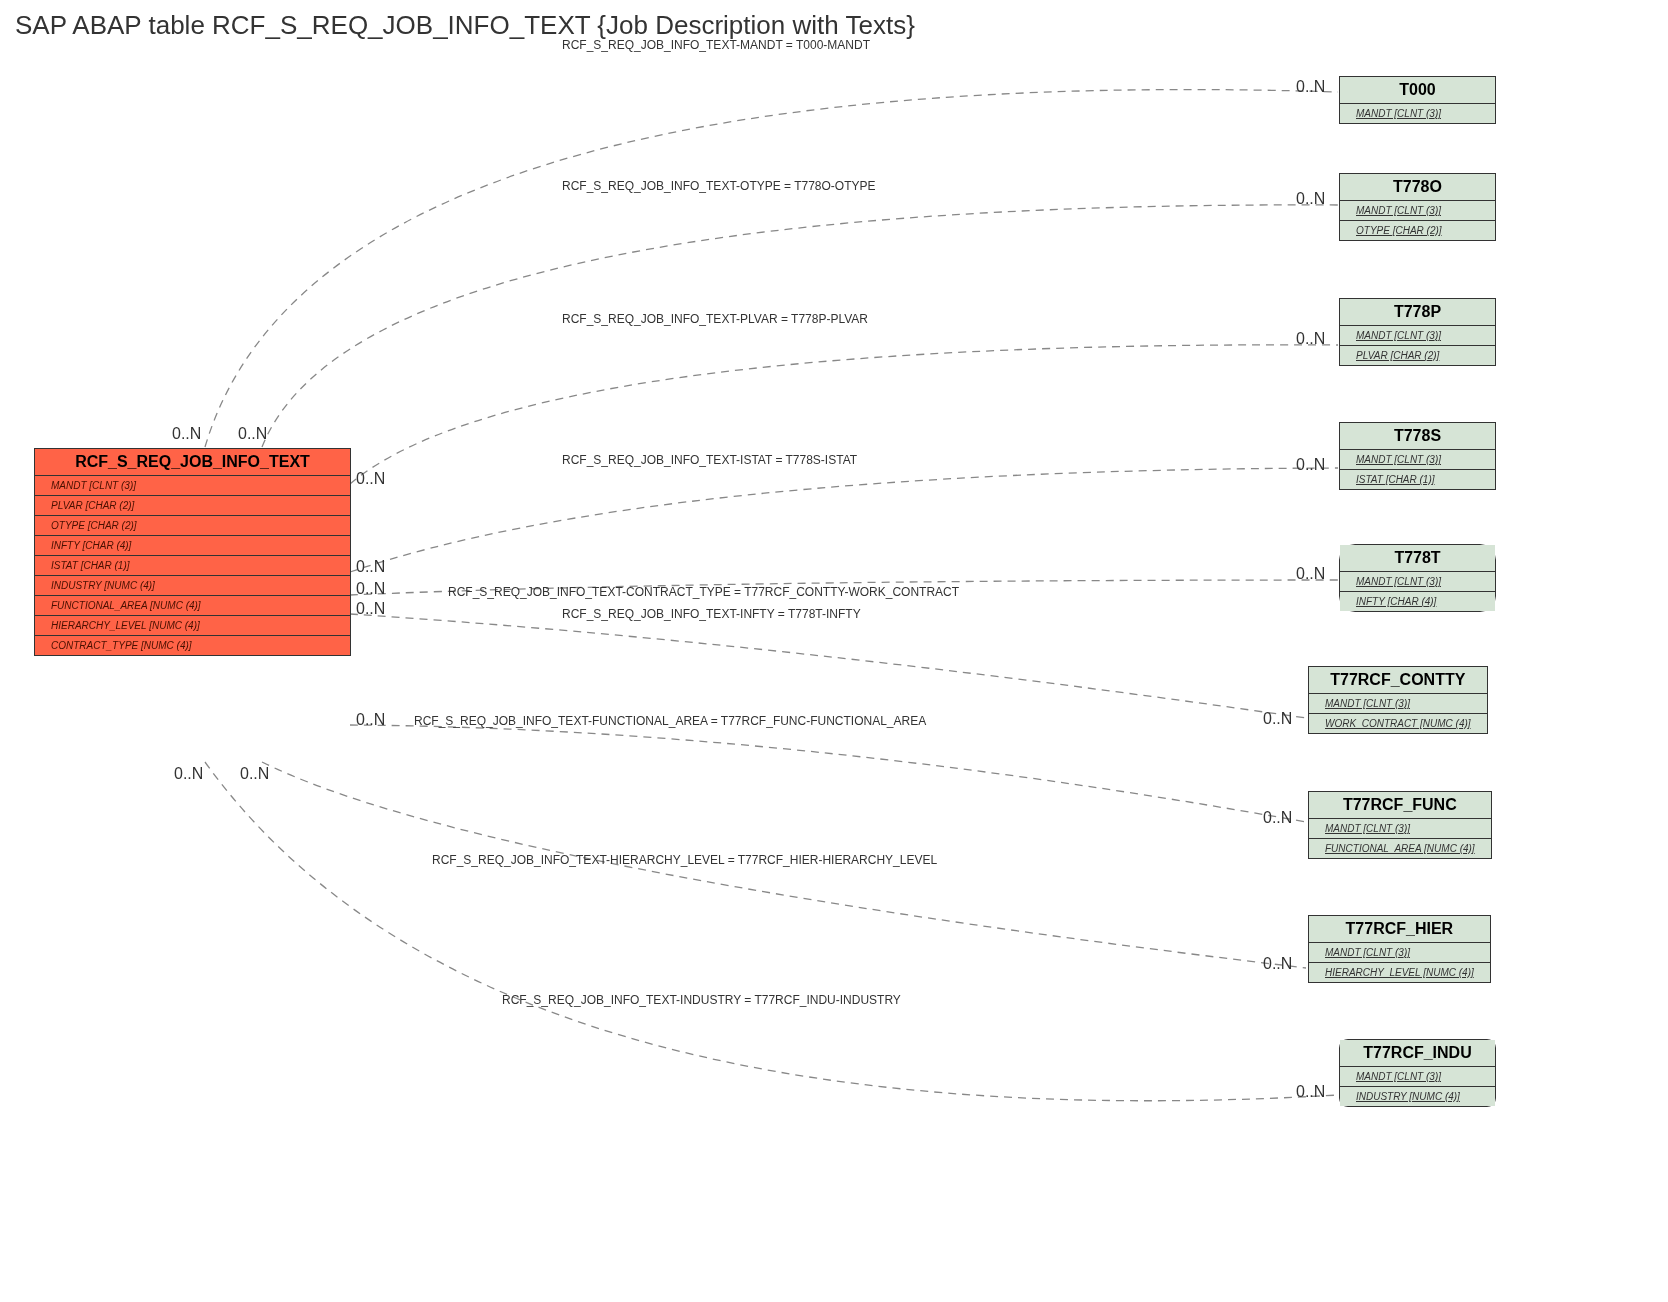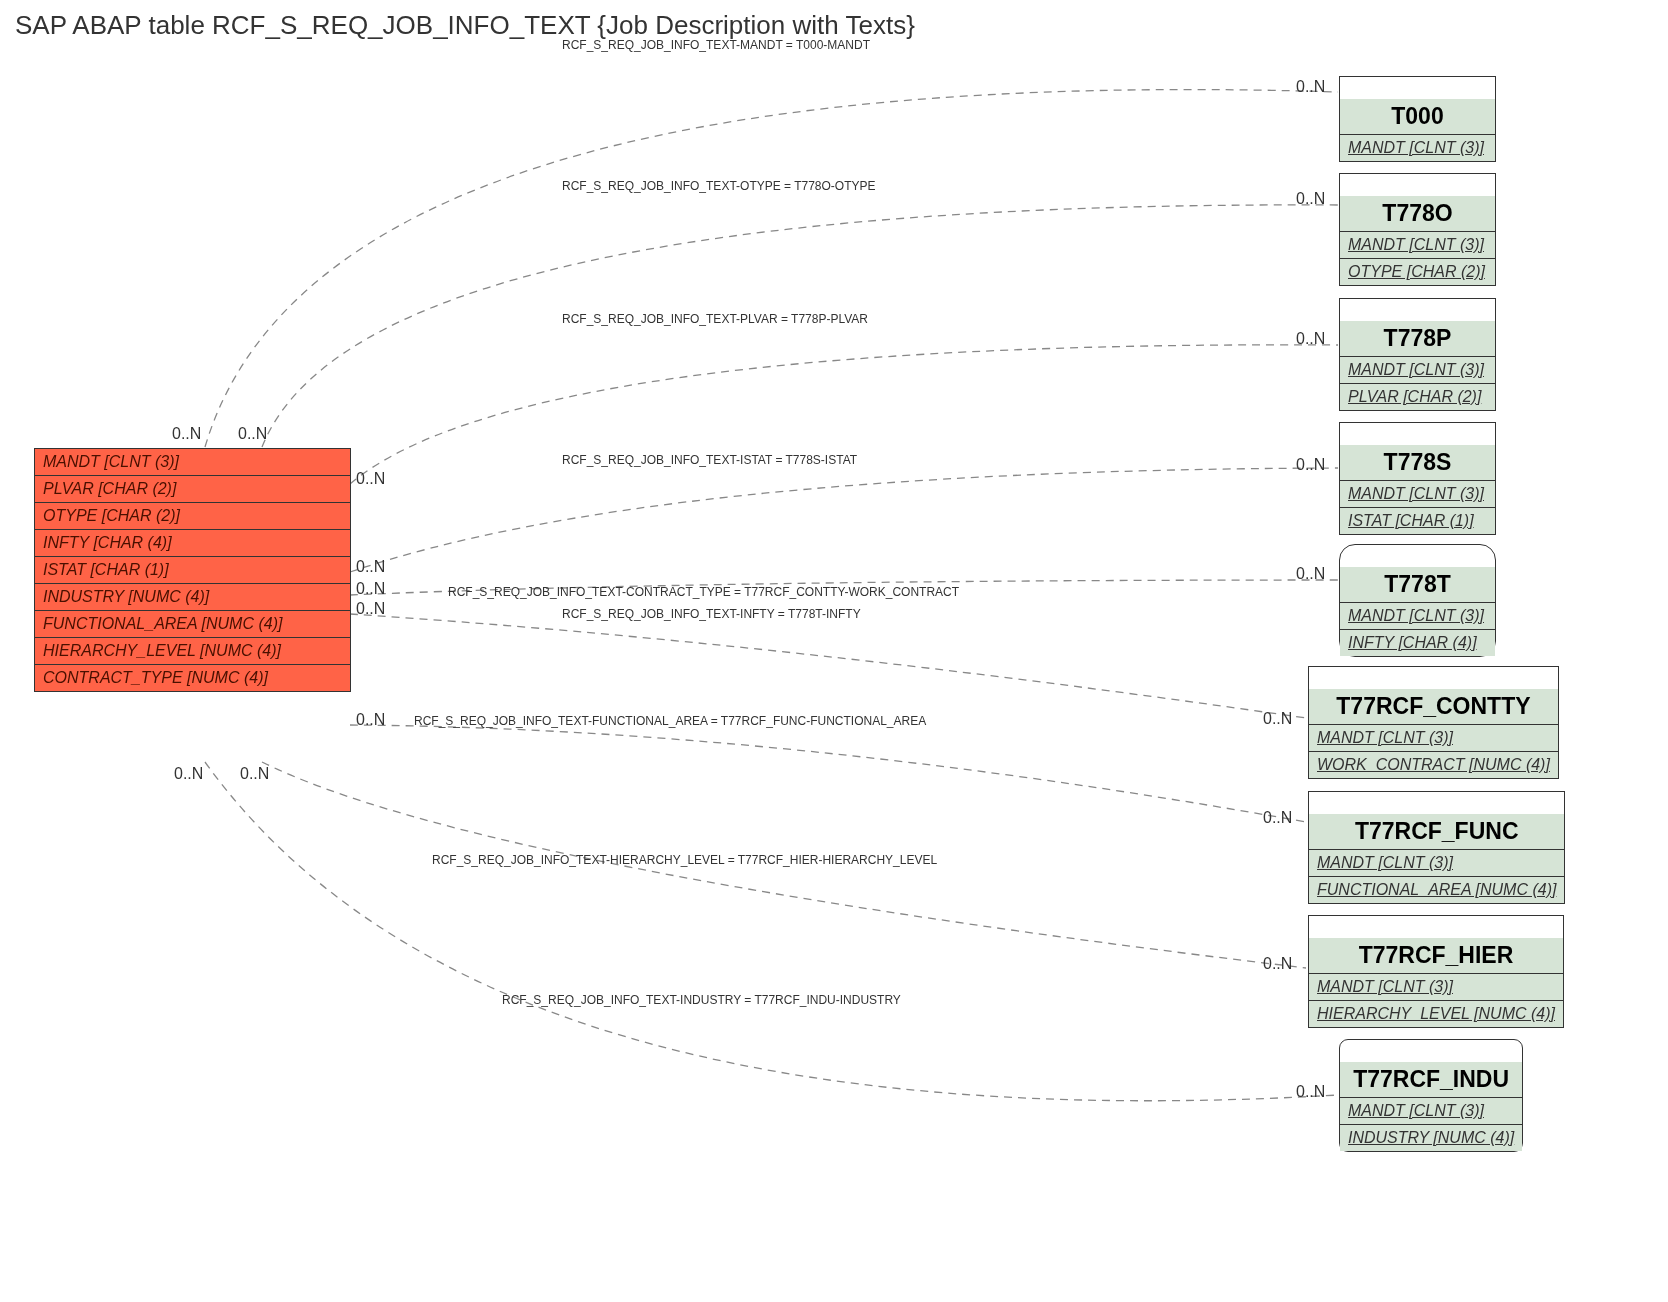--- a/index.html
+++ b/index.html
@@ -20,27 +20,26 @@
   }
   .entity {
     position: absolute;
     border: 1px solid #333;
   }
   .entity-header {
     font-weight: bold;
     text-align: center;
     padding: 4px 8px;
     border-bottom: 1px solid #333;
-    font-size: 23px;
-    margin-top: 22px;
+    font-size: 16px;
   }
   .entity-field {
-    padding: 4px 8px;
+    padding: 4px 16px;
     border-bottom: 1px solid #333;
-    font-size: 16px;
+    font-size: 10px;
     font-style: italic;
     white-space: nowrap;
   }
   .entity-field:last-child {
     border-bottom: none;
   }
   .entity-main .entity-header {
     background: #ff6347;
   }
   .entity-main .entity-field {
@@ -102,20 +101,21 @@
   <path d="M 350 614 Q 780 642 1306 718"></path>
 
   <path d="M 350 725 Q 780 728 1306 822"></path>
 
   <path d="M 262 762 Q 480 870 1306 968"></path>
 
   <path d="M 205 762 Q 480 1145 1338 1095"></path>
 </svg>
 
 <div class="entity entity-main" style="top:448px; left:34px; width:315px;">
+  <div class="entity-header">RCF_S_REQ_JOB_INFO_TEXT</div>
   <div class="entity-field">MANDT [CLNT (3)]</div>
   <div class="entity-field">PLVAR [CHAR (2)]</div>
   <div class="entity-field">OTYPE [CHAR (2)]</div>
   <div class="entity-field">INFTY [CHAR (4)]</div>
   <div class="entity-field">ISTAT [CHAR (1)]</div>
   <div class="entity-field">INDUSTRY [NUMC (4)]</div>
   <div class="entity-field">FUNCTIONAL_AREA [NUMC (4)]</div>
   <div class="entity-field">HIERARCHY_LEVEL [NUMC (4)]</div>
   <div class="entity-field">CONTRACT_TYPE [NUMC (4)]</div>
 </div>

